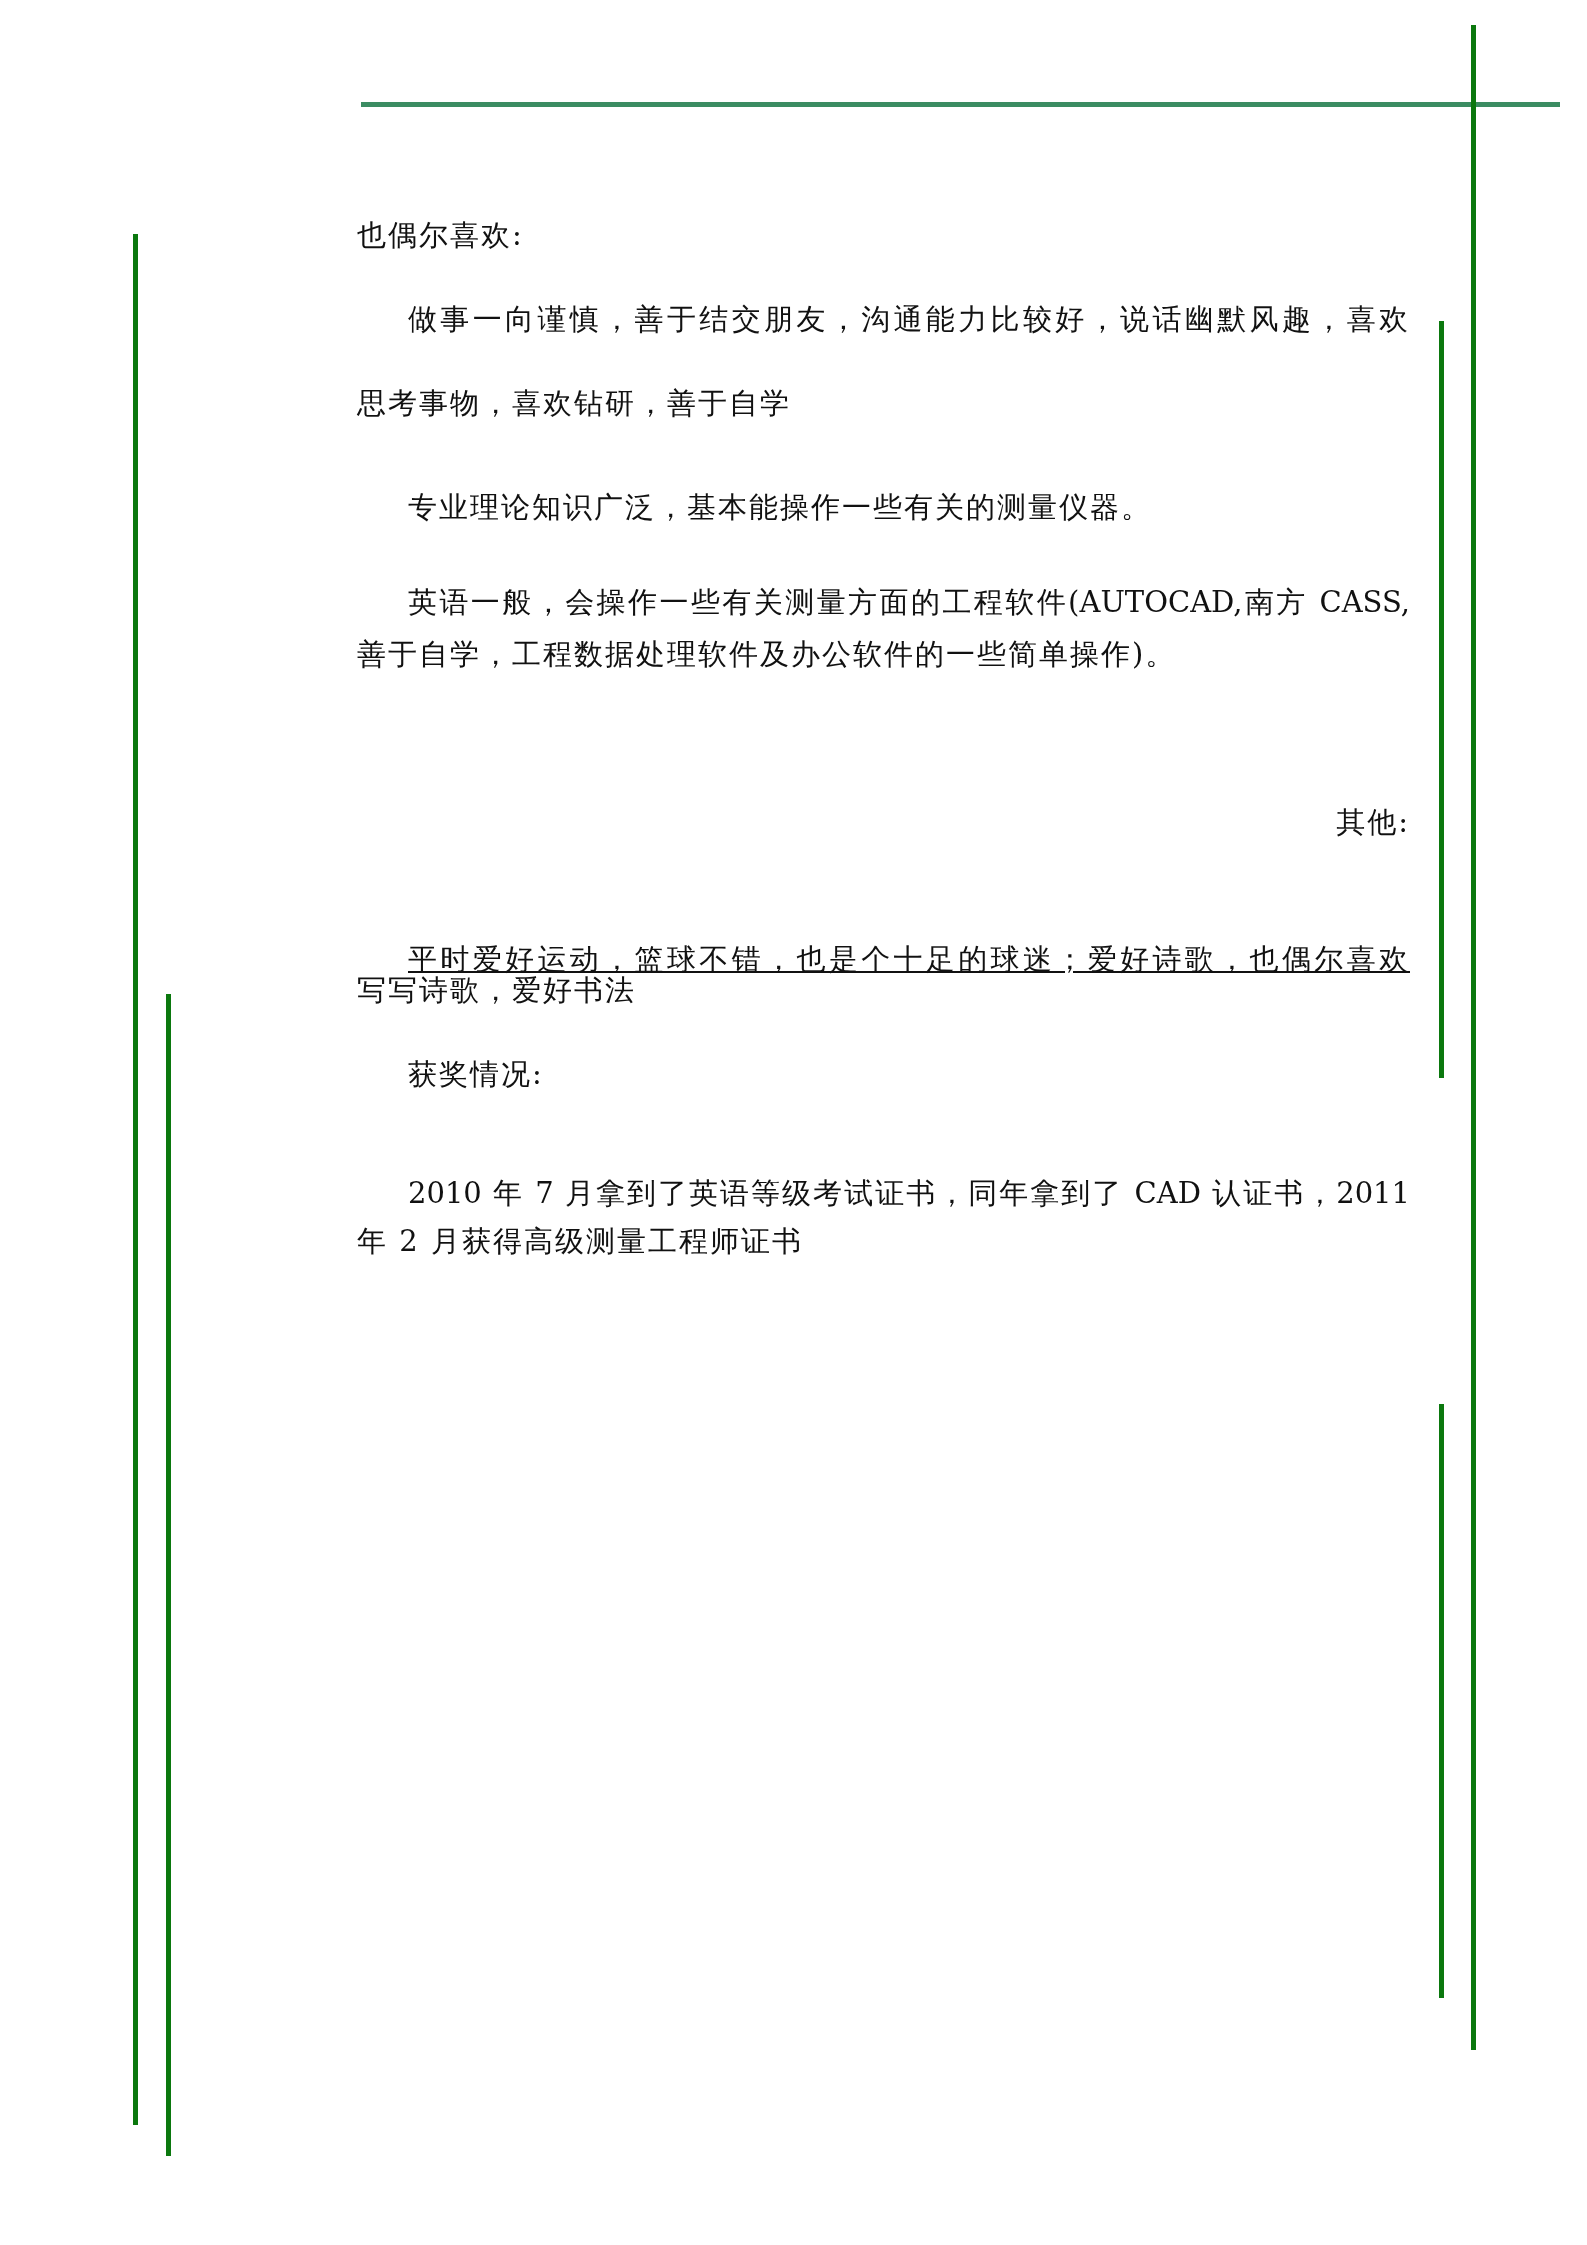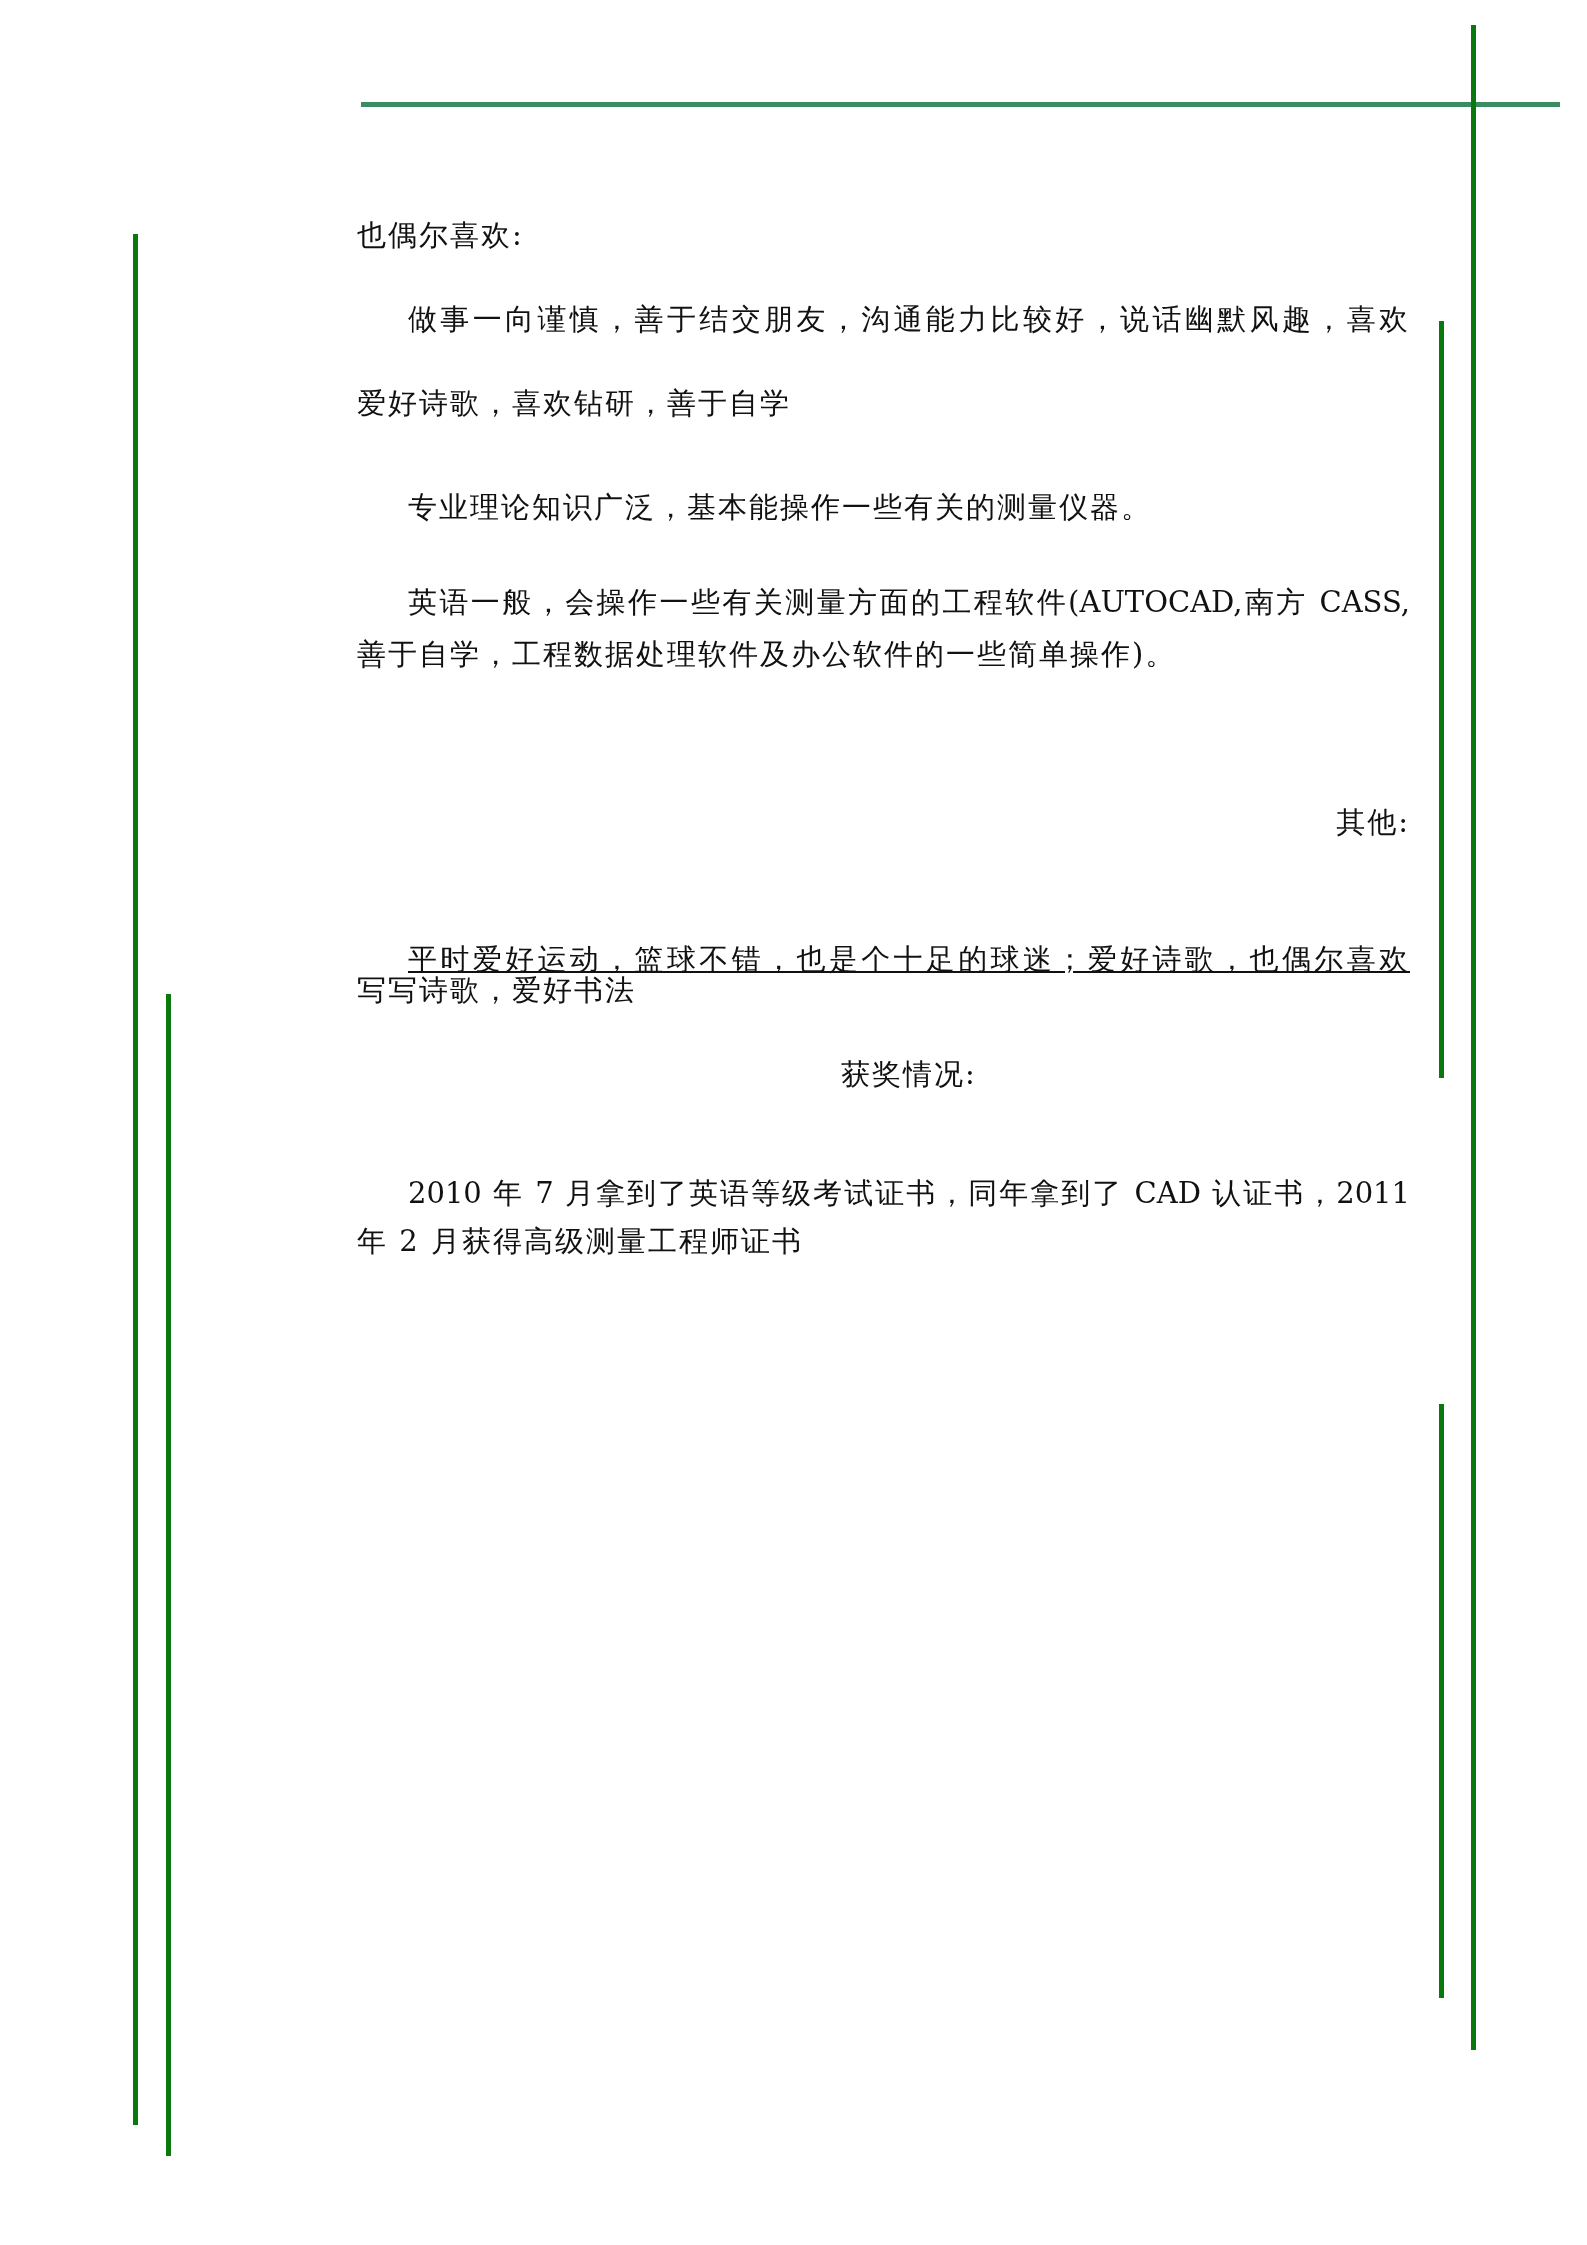--- a/index.html
+++ b/index.html
@@ -25,24 +25,24 @@
 <div class="rule-v" style="left:1471px; top:25px; height:2025px;"></div>
 <div class="rule-v" style="left:1439px; top:321px; height:757px;"></div>
 <div class="rule-v" style="left:1439px; top:1404px; height:594px;"></div>
 <div class="rule-v" style="left:133px; top:234px; height:1891px;"></div>
 <div class="rule-v" style="left:166px; top:994px; height:1162px;"></div>
 
 <div class="content">
 
   <div class="line" style="top:215px;">也偶尔喜欢:</div>
   <div class="line indent justify" style="top:299px;">做事一向谨慎，善于结交朋友，沟通能力比较好，说话幽默风趣，喜欢</div>
-  <div class="line" style="top:383px;">爱好诗歌，喜欢钻研，善于自学</div>
+  <div class="line" style="top:383px;">思考事物，喜欢钻研，善于自学</div>
   <div class="line indent" style="top:487px;">专业理论知识广泛，基本能操作一些有关的测量仪器。</div>
   <div class="line indent justify" style="top:582px; letter-spacing:0px;">英语一般，会操作一些有关测量方面的工程软件(AUTOCAD,南方 CASS,</div>
   <div class="line" style="top:634px;">善于自学，工程数据处理软件及办公软件的一些简单操作)。</div>
 
   <div class="line" style="top:802px;text-align:right;">其他:</div>
   <div class="line indent justify" style="top:939px;text-decoration:underline;">平时爱好运动，篮球不错，也是个十足的球迷；爱好诗歌，也偶尔喜欢</div>
   <div class="line" style="top:970px;">写写诗歌，爱好书法</div>
-  <div class="line indent" style="top:1054px;text-align:center;">获奖情况:</div>
+  <div class="line indent" style="top:1054px;">获奖情况:</div>
   <div class="line indent justify" style="top:1137px; letter-spacing:0px;margin-top:36px;">2010 年 7 月拿到了英语等级考试证书，同年拿到了 CAD 认证书，2011</div>
   <div class="line" style="top:1221px;">年 2 月获得高级测量工程师证书</div>
 </div>
 
 </body></html>

